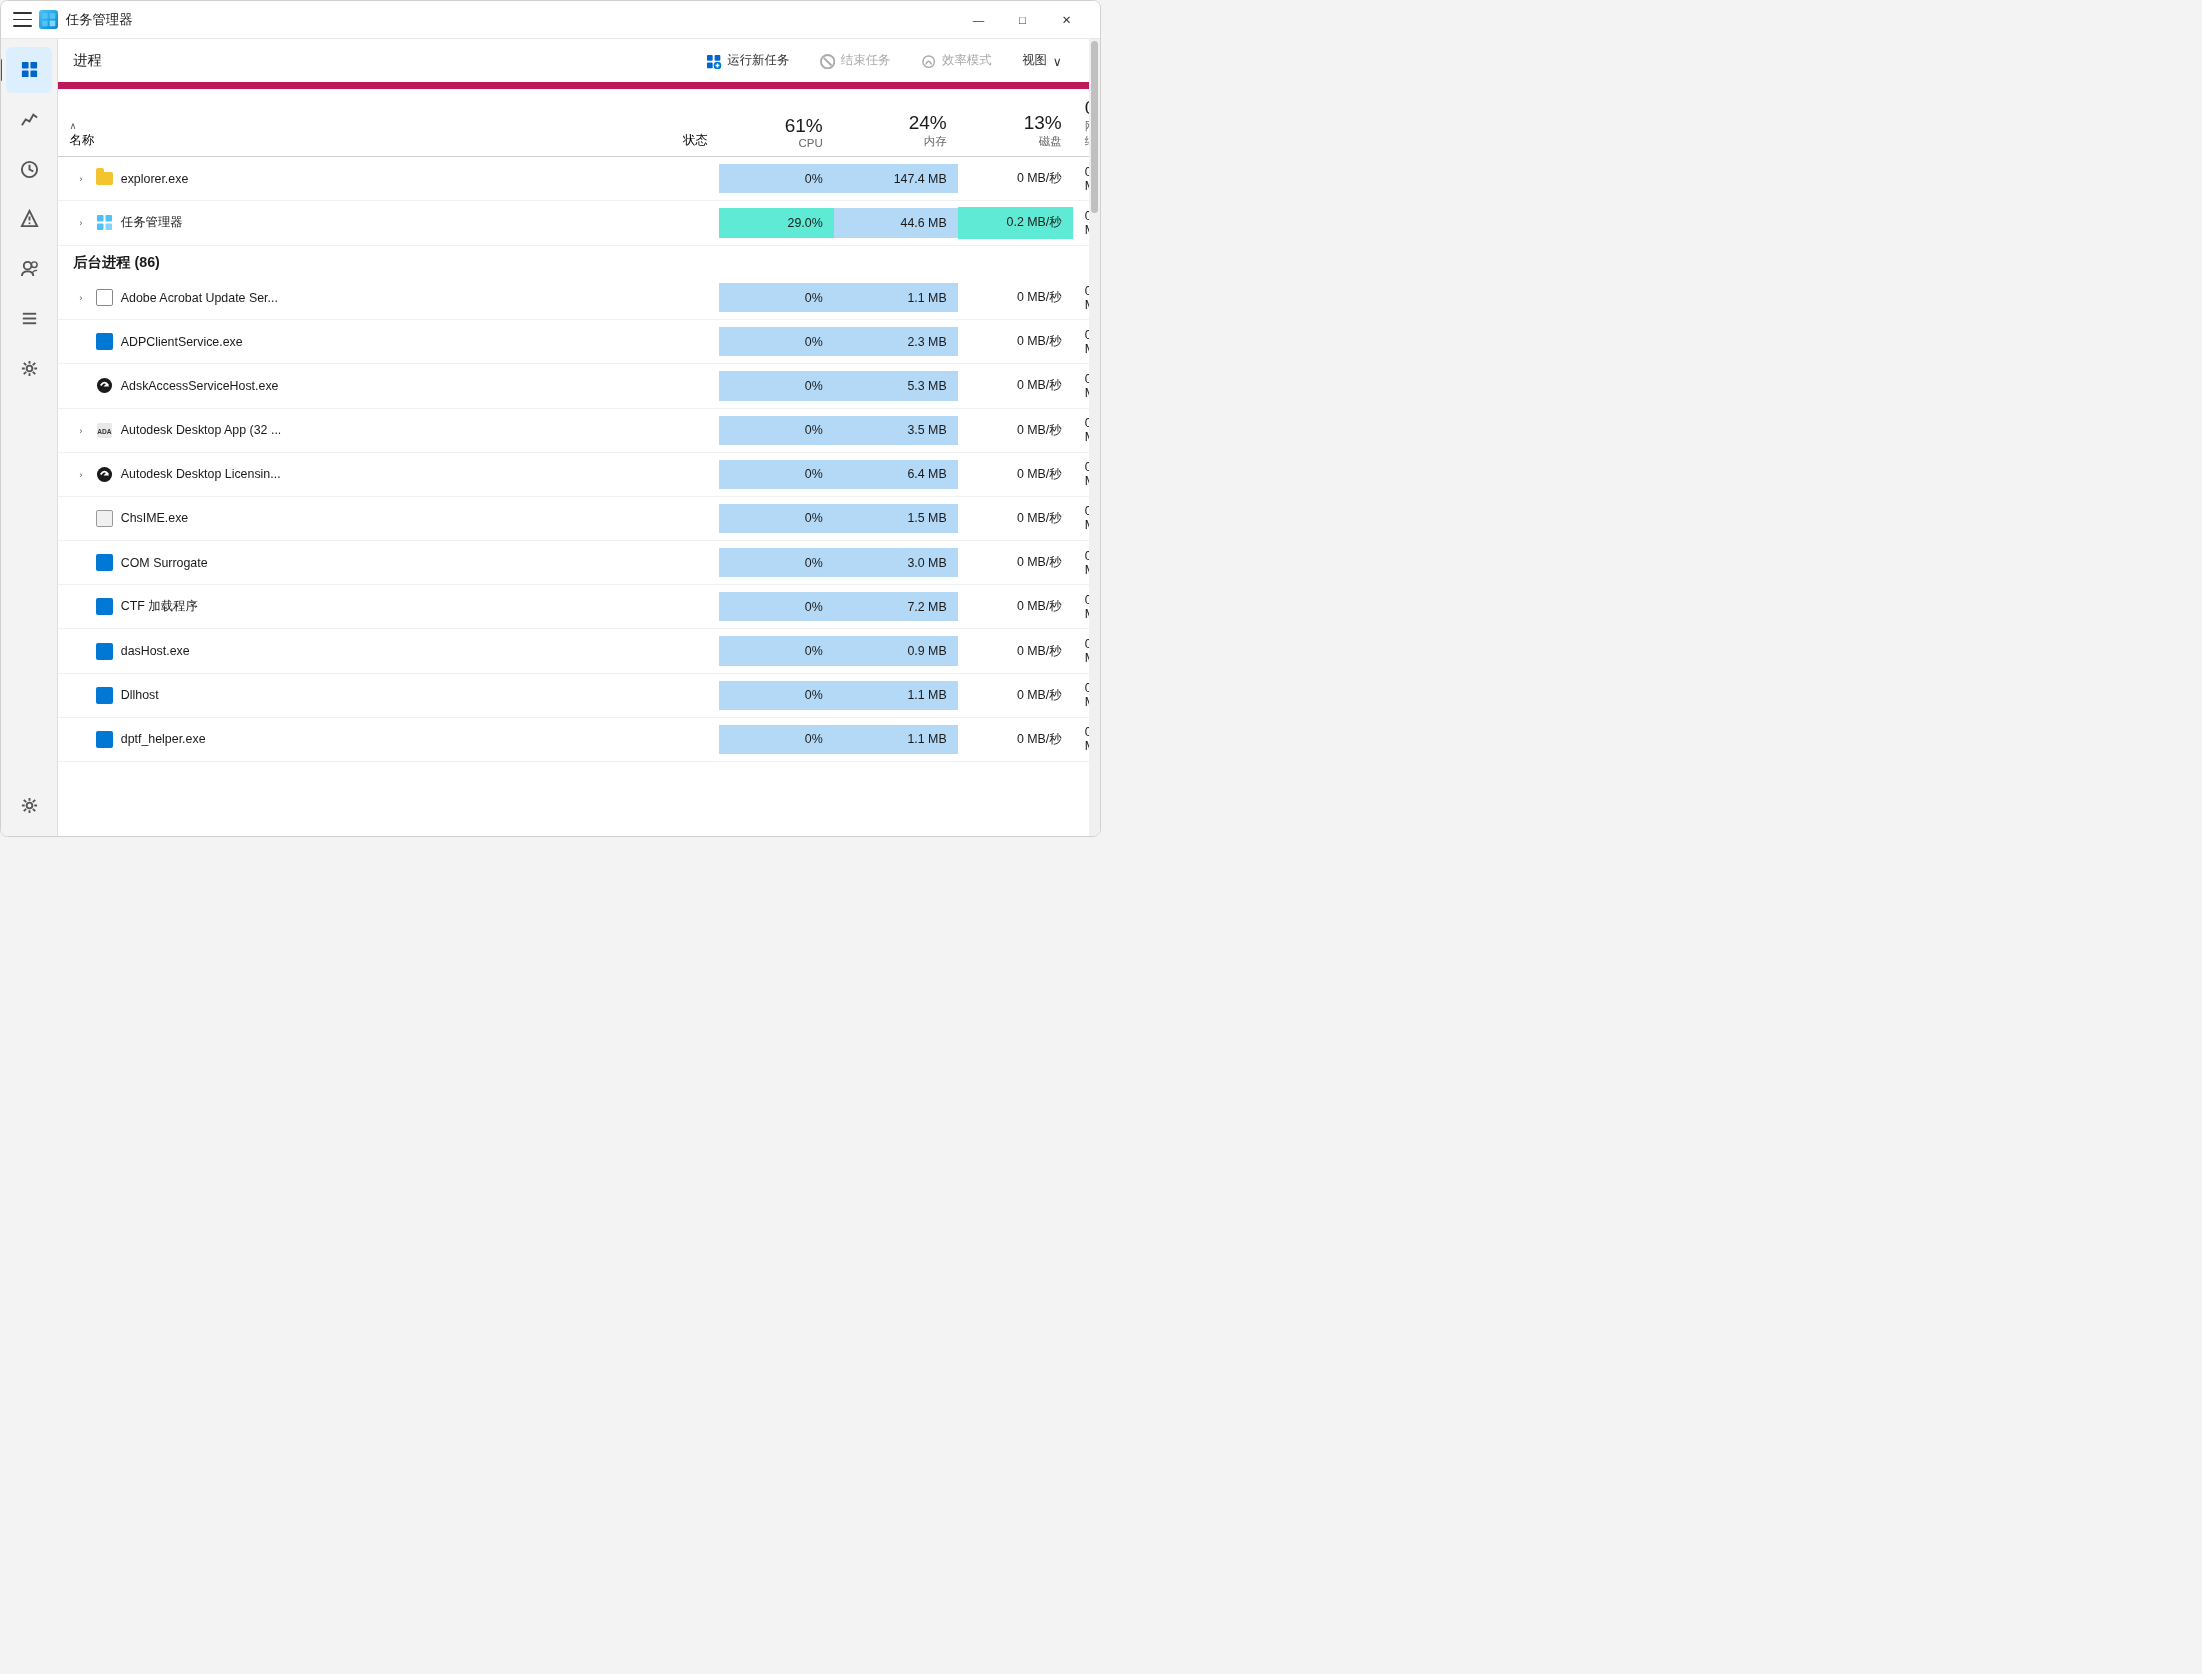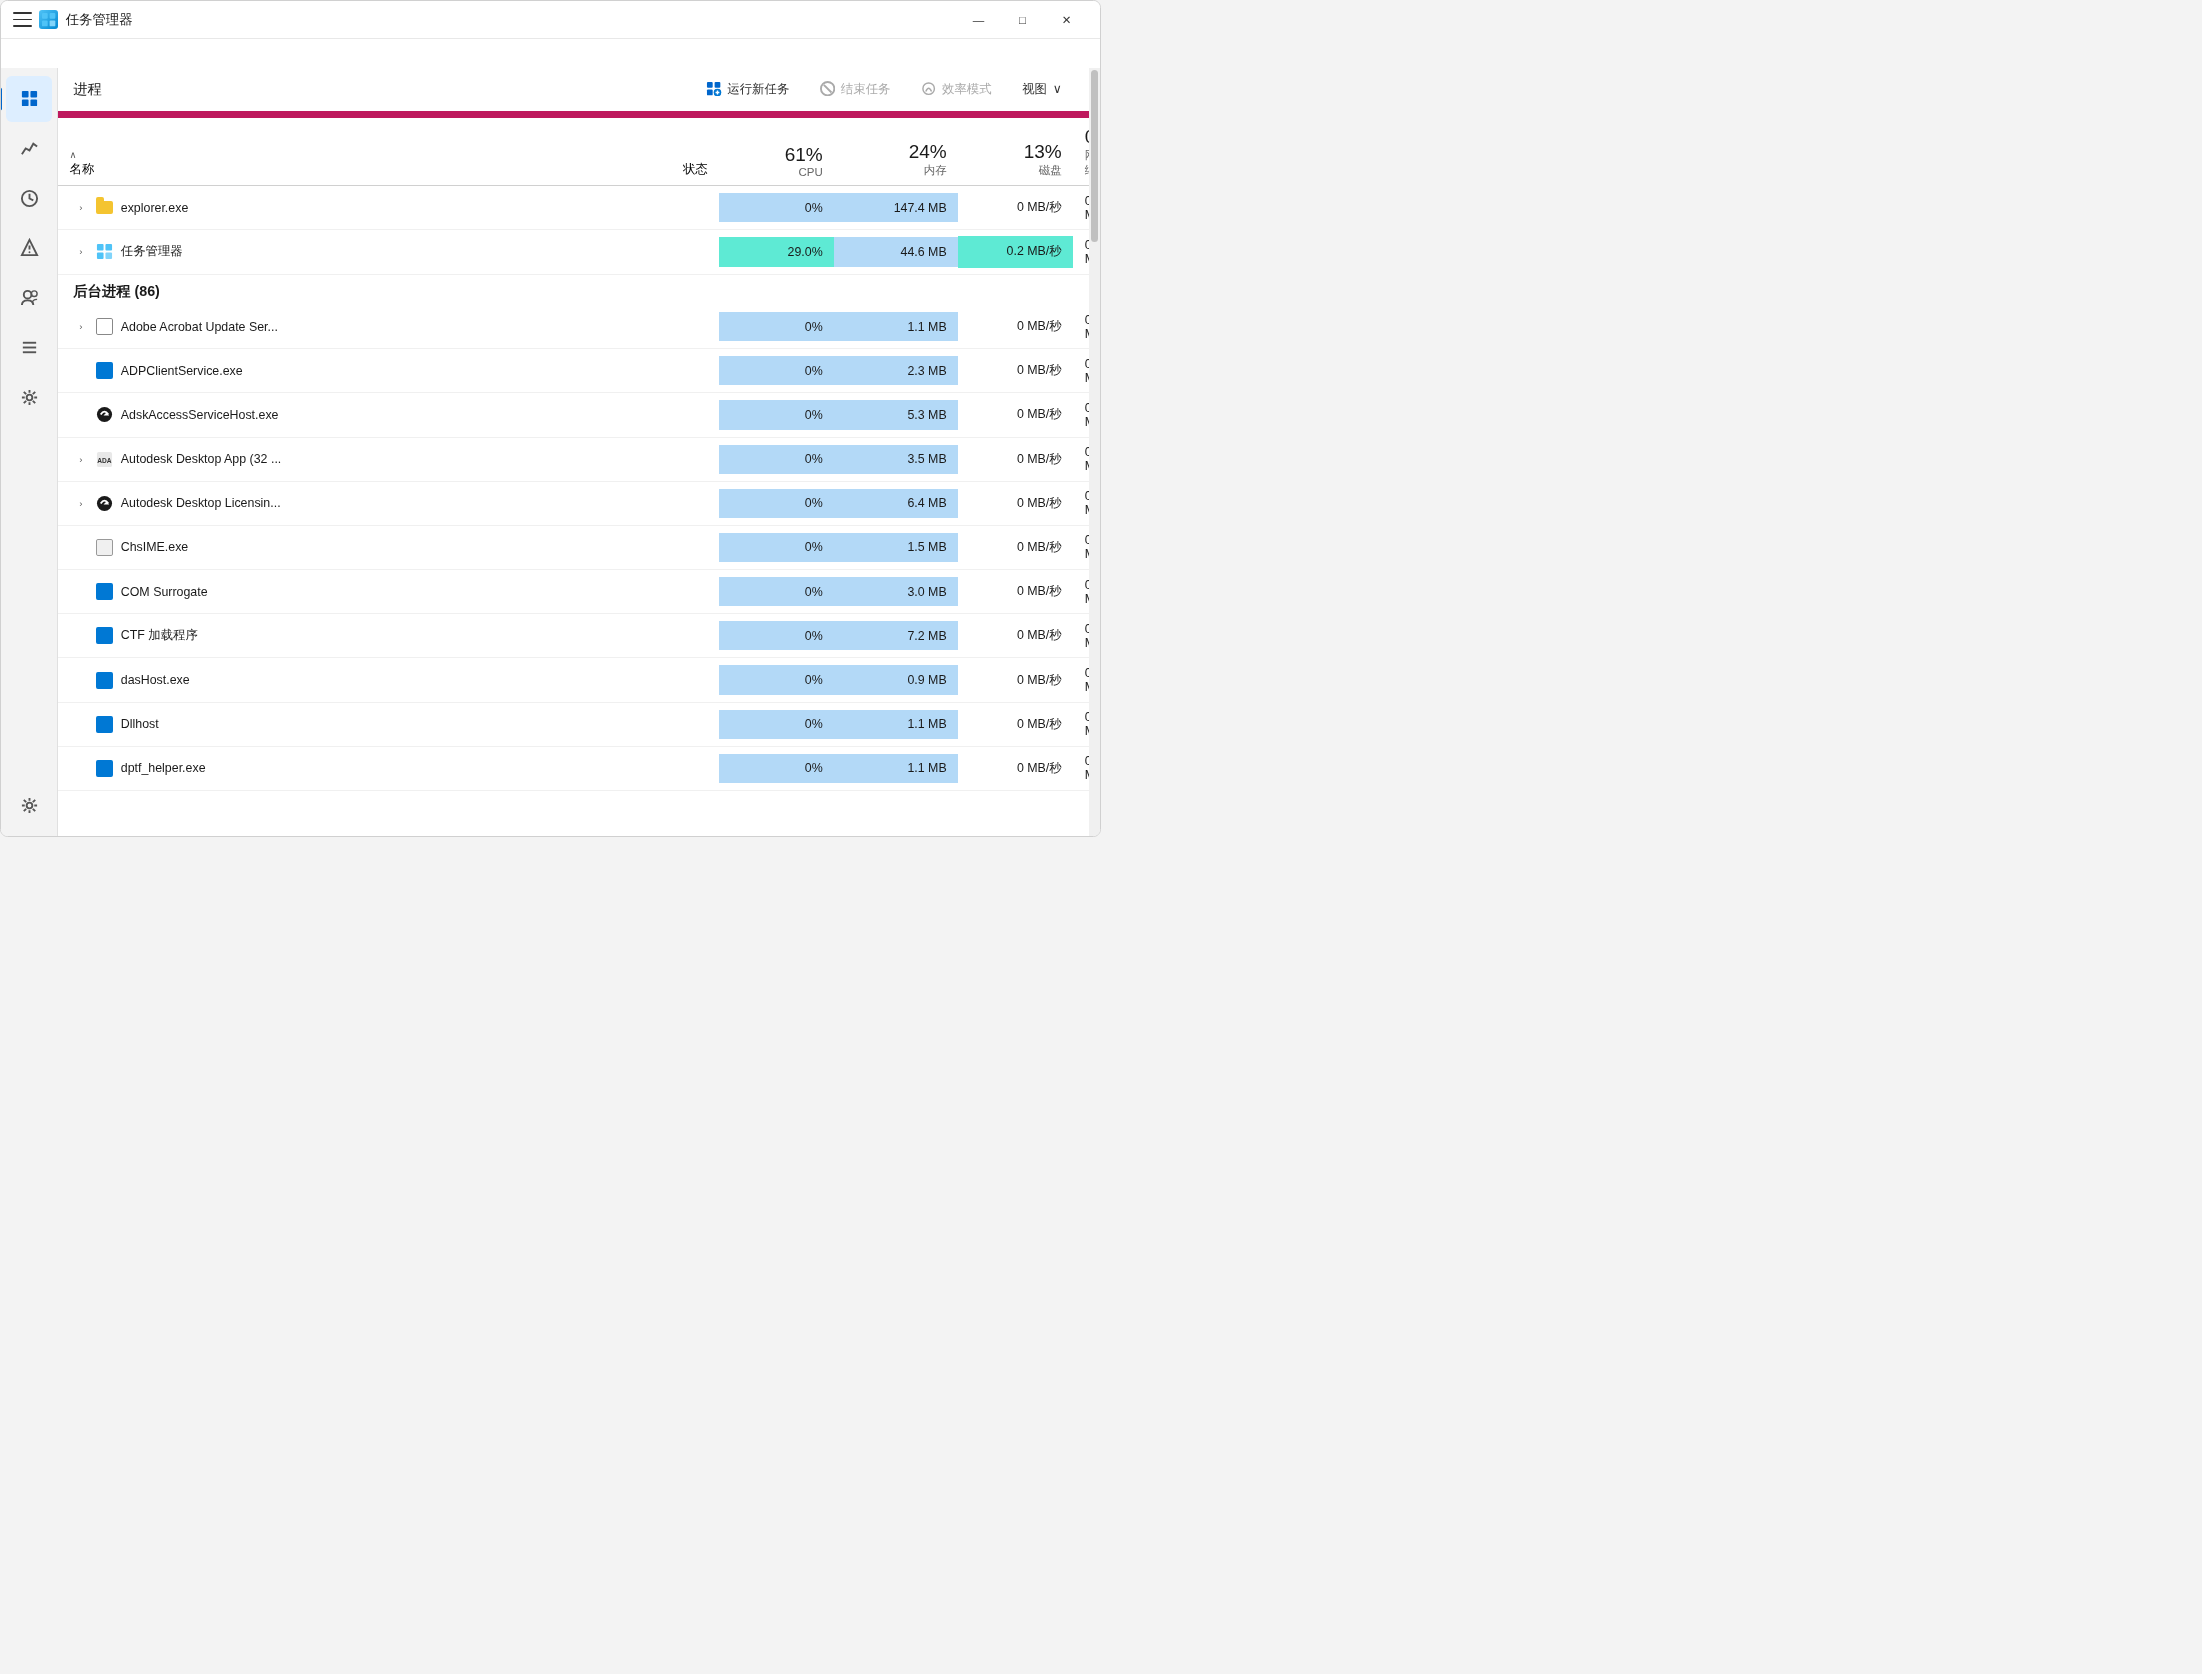--- a/index.html
+++ b/index.html
@@ -13,21 +13,20 @@
     }
     .window {
       width: 1101px;
       height: 837px;
       background: #ffffff;
       display: flex;
       flex-direction: column;
       border: 1px solid #d0d0d0;
       border-radius: 7.6px;
       overflow: hidden;
-      gap: 29px;
     }
     .titlebar {
       height: 38px;
       background: #ffffff;
       display: flex;
       align-items: center;
       padding: 0 11.5px;
       justify-content: space-between;
       border-bottom: 1px solid #e8e8e8;
       flex-shrink: 0;
@@ -145,21 +144,21 @@
       flex-shrink: 0;
     }
     .toolbar-title {
       font-size: 14.3px;
       color: #1a1a1a;
       font-weight: 400;
       margin-right: auto;
     }
     .toolbar-btn {
       display: flex;
-      align-items: flex-start;
+      align-items: flex-end;
       gap: 5.7px;
       padding: 5.7px 11.5px;
       border: none;
       background: transparent;
       cursor: pointer;
       border-radius: 3.8px;
       color: #333;
       font-size: 12.4px;
     }
     .toolbar-btn.disabled {

